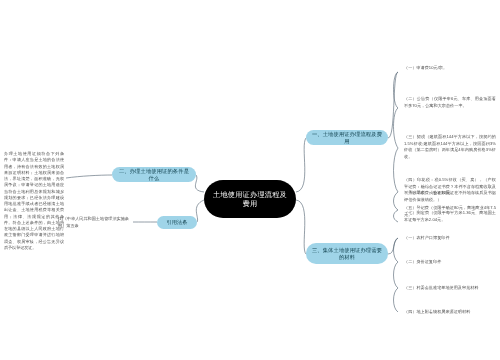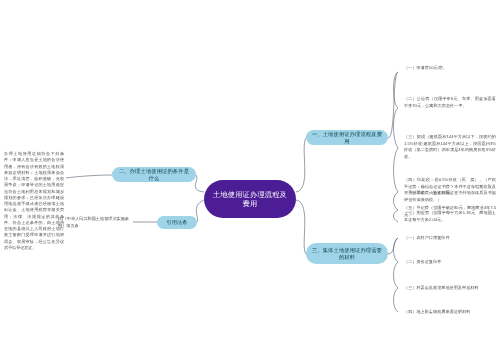--- a/index.html
+++ b/index.html
@@ -29,21 +29,21 @@
     justify-content: center;
     text-align: center;
     line-height: 1.25;
     color: #ffffff;
   }
   .root {
     left: 204px;
     top: 180px;
     width: 92px;
     height: 38px;
-    background: #4c1d95;
+    background: #000000;
     border-radius: 19px;
     font-size: 7.2px;
     padding: 6px 6px;
     letter-spacing: 0.2px;
   }
   .branch {
     background: #9fd4e8;
     color: #12424f;
     border-radius: 10px;
     font-size: 5.3px;

